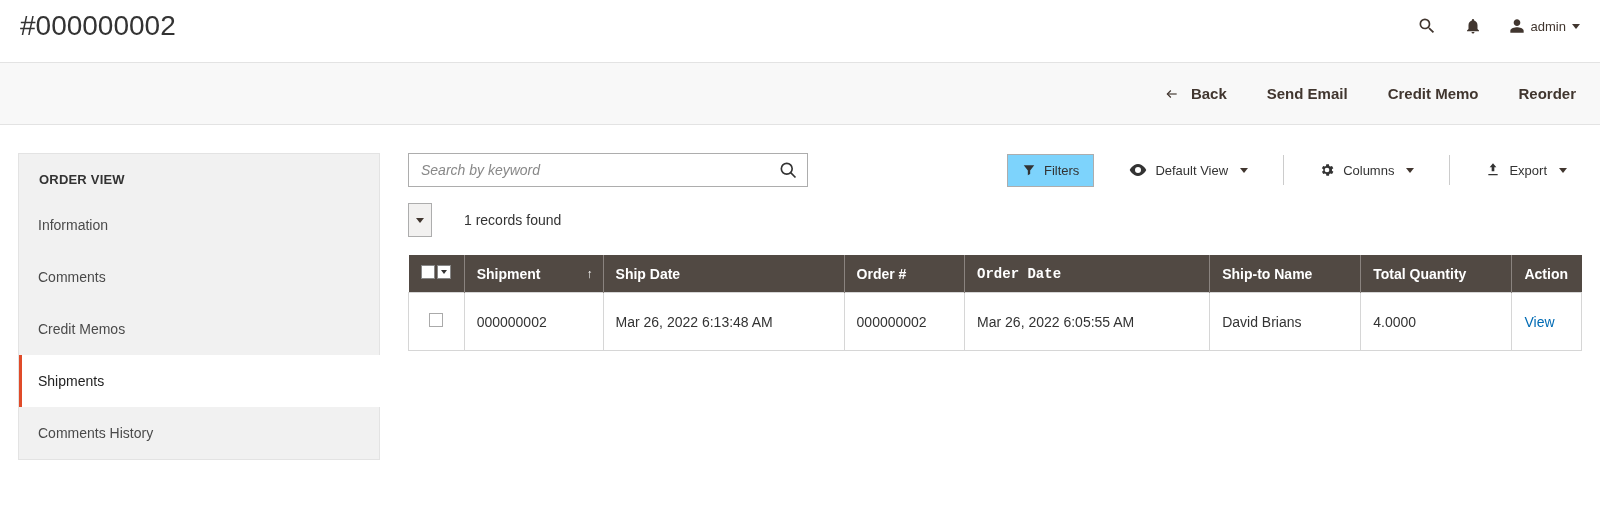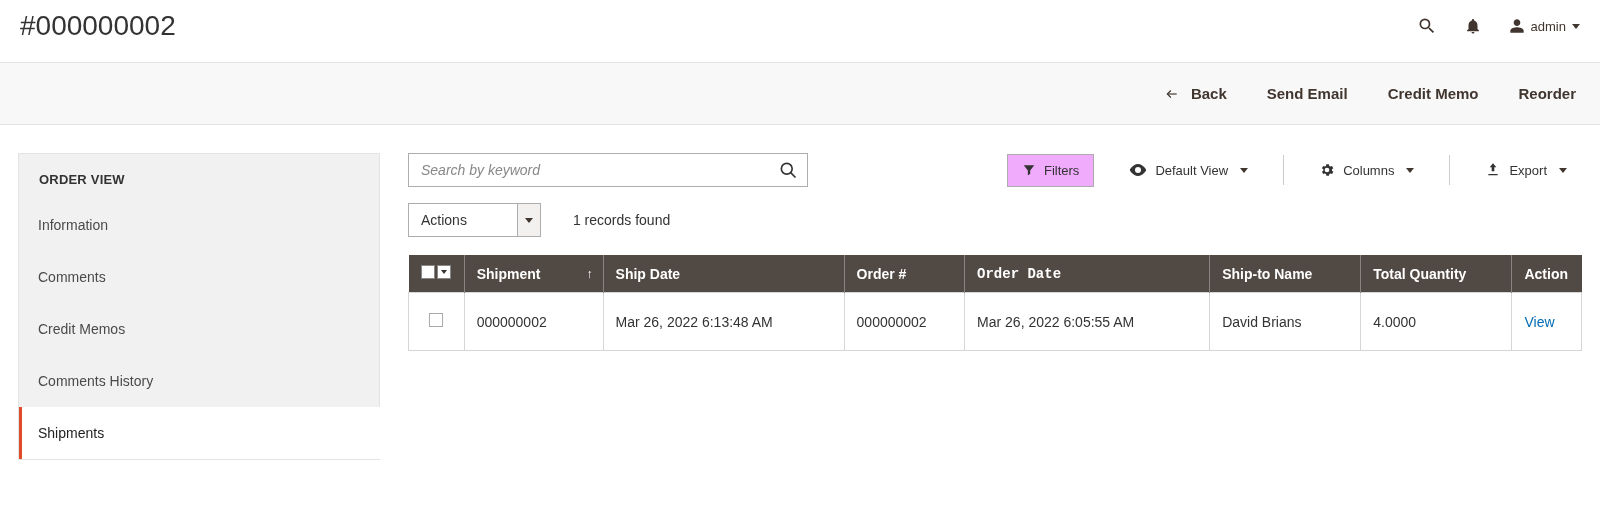--- a/index.html
+++ b/index.html
@@ -35,21 +35,21 @@
 
   
   .toolbar-row1 { display: flex; align-items: center; justify-content: space-between; margin-bottom: 16px; }
   .search-wrap { position: relative; width: 400px; }
   .search-input { width: 100%; height: 34px; border: 1px solid #adadad; padding: 0 40px 0 12px; font-size: 14px; font-style: italic; color: #666; }
   .search-input::placeholder { font-style: italic; color: #888; }
   .search-btn { position: absolute; right: 0; top: 0; width: 40px; height: 34px; border: none; background: transparent; cursor: pointer; display: flex; align-items: center; justify-content: center; }
   .search-btn svg { stroke: #333; fill: none; }
   .tbr-right { display: flex; align-items: center; gap: 20px; }
   .tbr-btn { display: inline-flex; align-items: center; gap: 8px; padding: 8px 14px; border: 1px solid transparent; background: transparent; cursor: pointer; font-size: 13px; color: #333; white-space: nowrap; }
-  .tbr-btn.filters { border: 1px solid #adadad; background: #f0abfc; }
+  .tbr-btn.filters { border: 1px solid #adadad; background: #7dd3fc; }
   .tbr-btn .caret-down { margin-left: 4px; }
   .vsep { width: 1px; height: 30px; background: #ccc; }
 
   
   .toolbar-row2 { display: flex; align-items: center; justify-content: space-between; margin-bottom: 18px; }
   .tbr2-left { display: flex; align-items: center; gap: 32px; }
   .actions-dd { display: inline-flex; height: 34px; }
   .actions-dd-label { border: 1px solid #adadad; border-right: none; padding: 0 50px 0 12px; display: inline-flex; align-items: center; font-size: 14px; background: #fff; }
   .actions-dd-btn { width: 24px; border: 1px solid #adadad; background: #f2f1f0; display: inline-flex; align-items: center; justify-content: center; cursor: pointer; }
   .records-found { color: #333; font-size: 14px; }
@@ -127,22 +127,22 @@
   <a>Reorder</a>
 </div>
 
 <div class="main-wrap">
 
   <div class="sidebar">
     <div class="sidebar-title">ORDER VIEW</div>
     <div class="sidebar-item">Information</div>
     <div class="sidebar-item">Comments</div>
     <div class="sidebar-item">Credit Memos</div>
+    <div class="sidebar-item active">Shipments</div>
     <div class="sidebar-item">Comments History</div>
-    <div class="sidebar-item active">Shipments</div>
   </div>
 
   <div class="content">
 
     <div class="toolbar-row1">
       <div class="search-wrap">
         <input class="search-input" type="text" placeholder="Search by keyword" style="">
         <button class="search-btn">
           <svg width="20" height="20" viewBox="0 0 24 24" stroke-width="2">
               <circle cx="10.5" cy="10.5" r="6.5"></circle>
@@ -179,21 +179,20 @@
             </svg>
           <span>Export</span>
           <span class="caret-down"></span>
         </button>
       </div>
     </div>
 
     <div class="toolbar-row2">
       <div class="tbr2-left">
         <div class="actions-dd">
-          <span class="actions-dd-label">Actions</span>
           <span class="actions-dd-btn">
               <span class="caret-down"></span>
             </span>
         </div>
         <span class="records-found">1 records found</span>
       </div>
     </div>
 
     <table class="data-grid">
       <thead>

